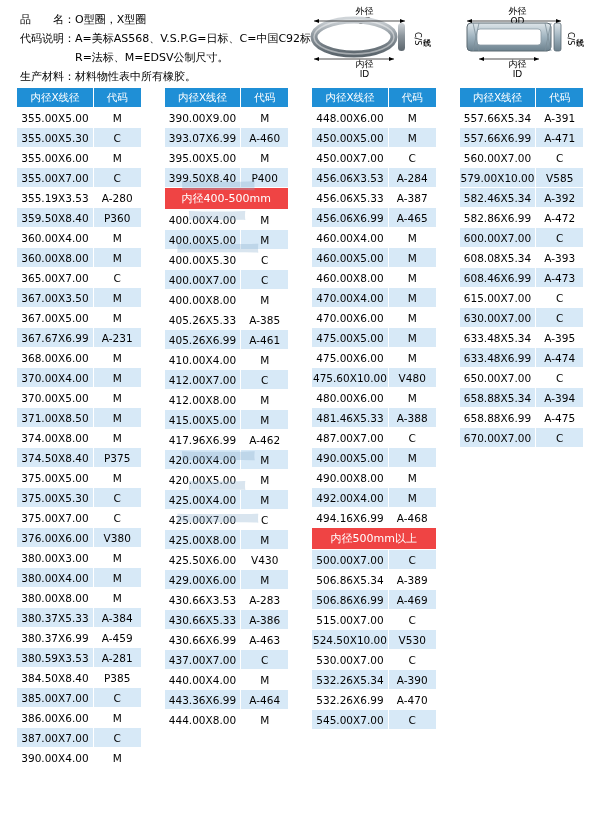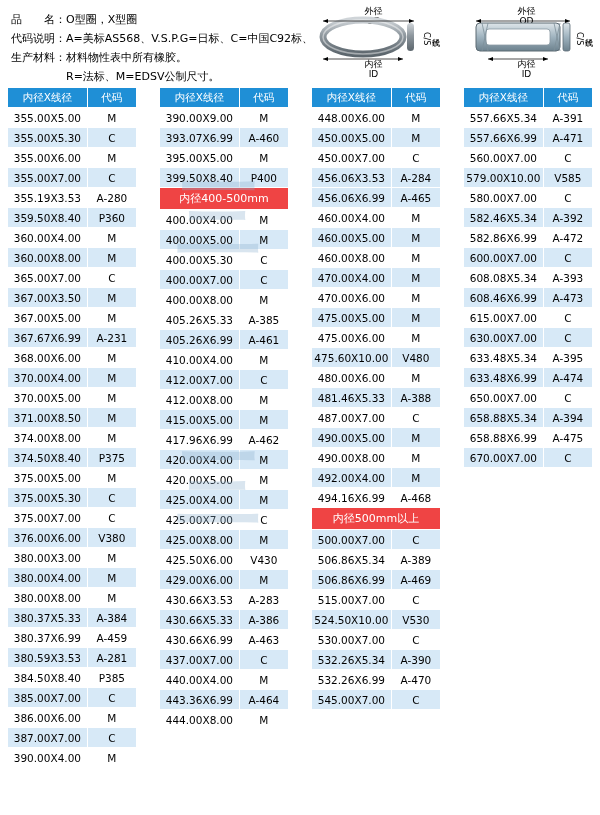--- a/index.html
+++ b/index.html
@@ -13,21 +13,21 @@
     font-family: "DejaVu Sans", "Liberation Sans", sans-serif;
     color: #000;
     position: relative;
     overflow: hidden;
   }
   .page {
     position: relative;
     width: 600px;
     height: 815px;
     box-sizing: border-box;
-    padding: 6px 7px;
+    padding: 6px 16px;
   }
   
   .header {
     position: relative;
     height: 78px;
   }
   .header-text {
     position: absolute;
     left: 4px;
     top: 4px;
@@ -124,22 +124,22 @@
 </style>
 </head>
 <body>
 
 <div class="page">
 
   <div class="header">
     <div class="header-text">
       <div>品　　名：O型圈，X型圈</div>
       <div>代码说明：A=美标AS568、V.S.P.G=日标、C=中国C92标、</div>
+      <div>　　　　　R=法标、M=EDSV公制尺寸。</div>
       <div>生产材料：材料物性表中所有橡胶。</div>
-      <div>　　　　　R=法标、M=EDSV公制尺寸。</div>
     </div>
 
     <div class="diagrams">
 
       <div class="diagram">
         <div class="dlabel dlabel-od">外径<br>OD</div>
         <div class="dlabel dlabel-id">内径<br>ID</div>
         <div class="dlabel dlabel-cs">线径<br>C/S</div>
         <svg class="ring-svg" width="112" height="52" viewBox="0 0 112 52">
           <defs>
@@ -488,20 +488,24 @@
               <td>M</td>
             </tr>
             <tr>
               <td class="num">450.00X7.00</td>
               <td>C</td>
             </tr>
             <tr class="alt">
               <td class="num">456.06X3.53</td>
               <td>A-284</td>
             </tr>
+            <tr>
+              <td class="num">456.06X5.33</td>
+              <td>A-387</td>
+            </tr>
             <tr class="alt">
               <td class="num">456.06X6.99</td>
               <td>A-465</td>
             </tr>
             <tr>
               <td class="num">460.00X4.00</td>
               <td>M</td>
             </tr>
             <tr class="alt">
               <td class="num">460.00X5.00</td>
@@ -619,24 +623,20 @@
               <td>A-471</td>
             </tr>
             <tr>
               <td class="num">560.00X7.00</td>
               <td>C</td>
             </tr>
             <tr class="alt">
               <td class="num">579.00X10.00</td>
               <td>V585</td>
             </tr>
-            <tr>
-              <td class="num">580.00X7.00</td>
-              <td>C</td>
-            </tr>
             <tr class="alt">
               <td class="num">582.46X5.34</td>
               <td>A-392</td>
             </tr>
             <tr>
               <td class="num">582.86X6.99</td>
               <td>A-472</td>
             </tr>
             <tr class="alt">
               <td class="num">600.00X7.00</td>

